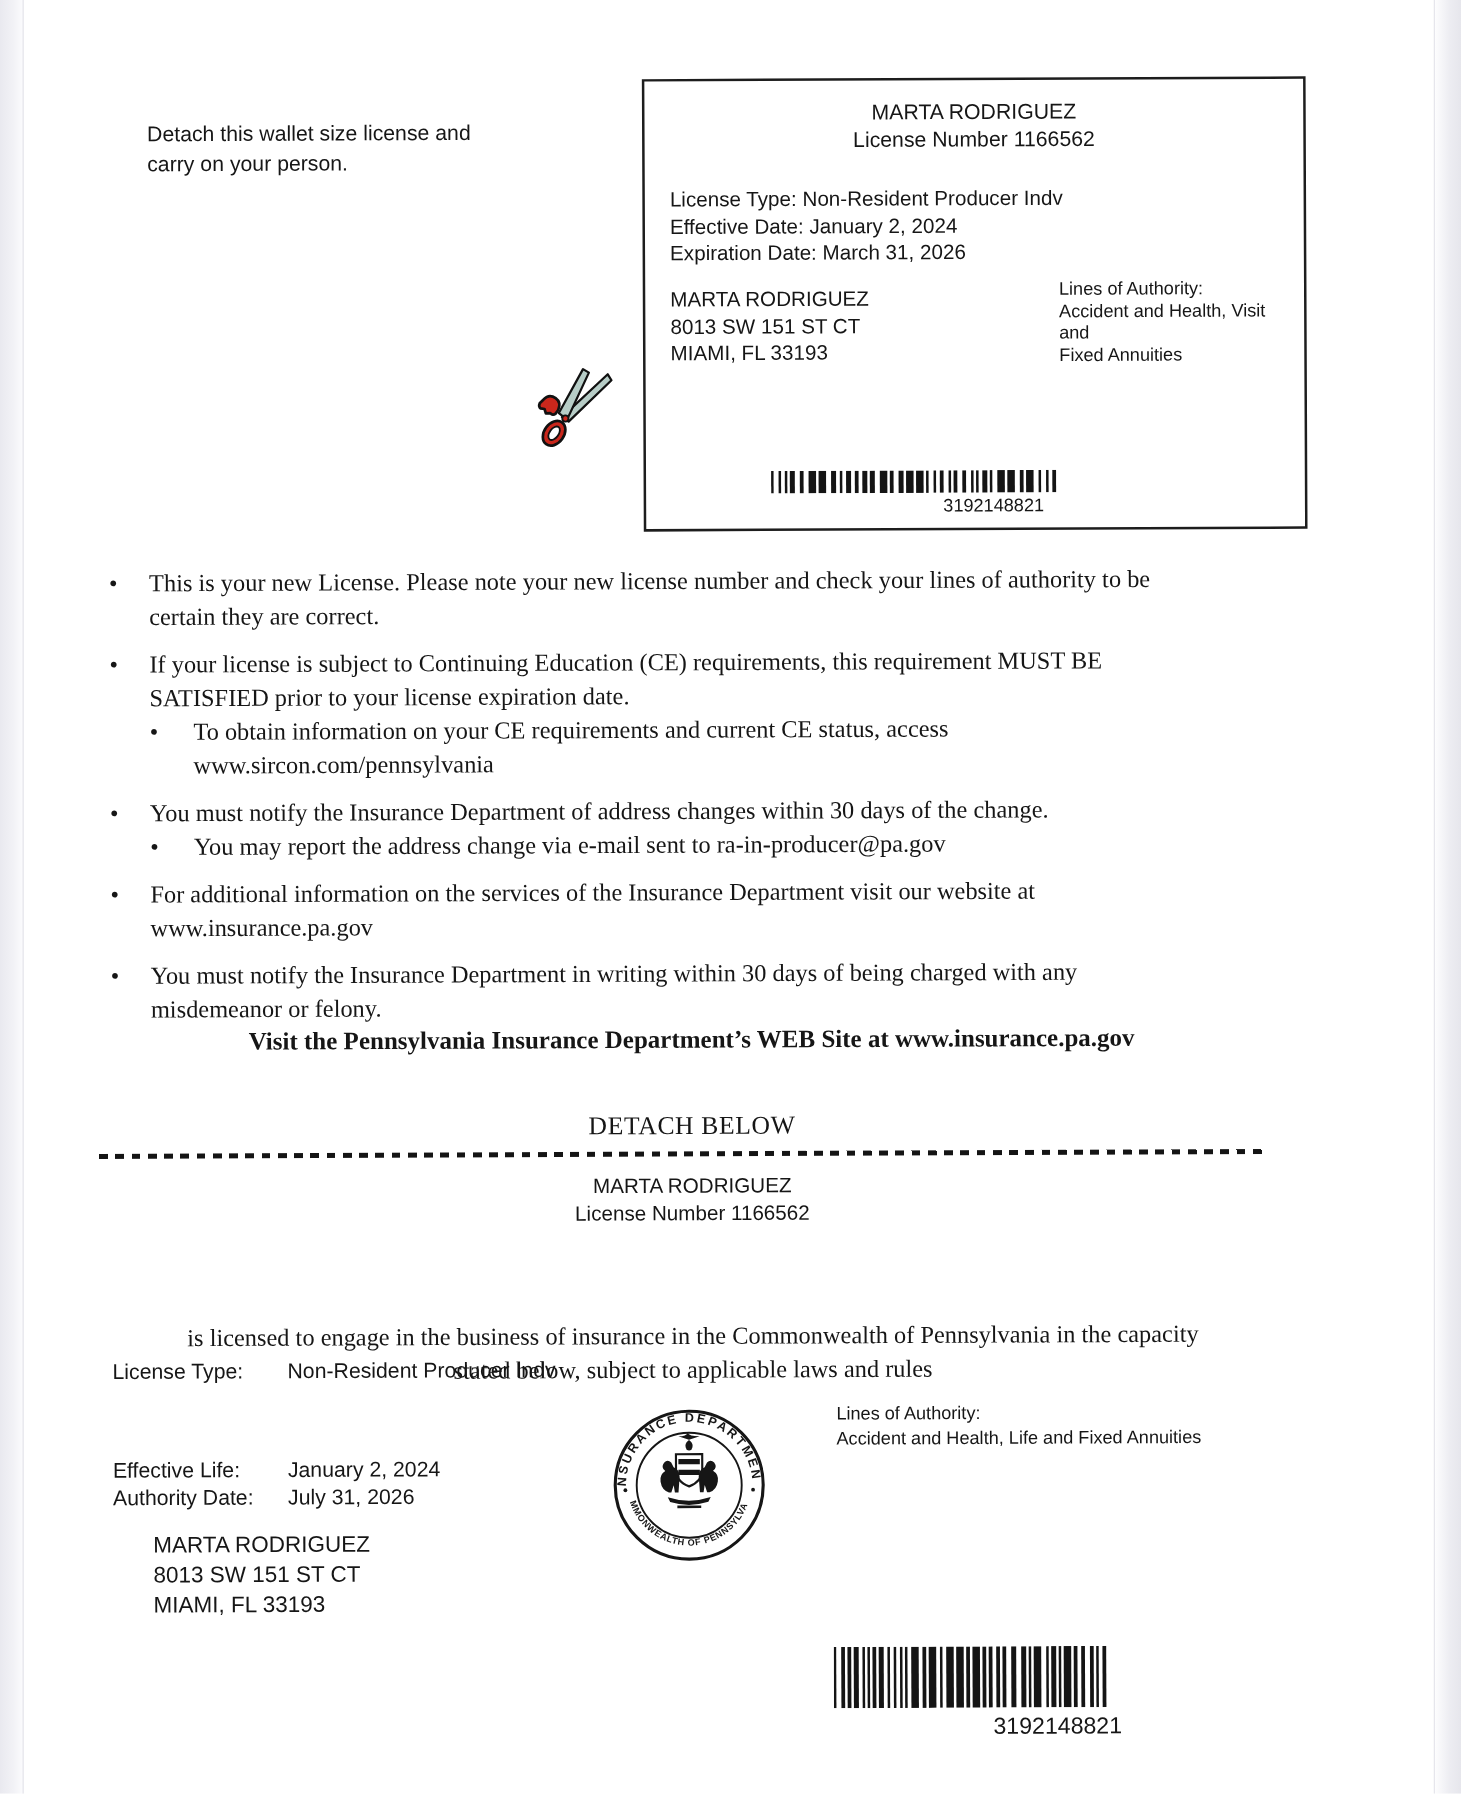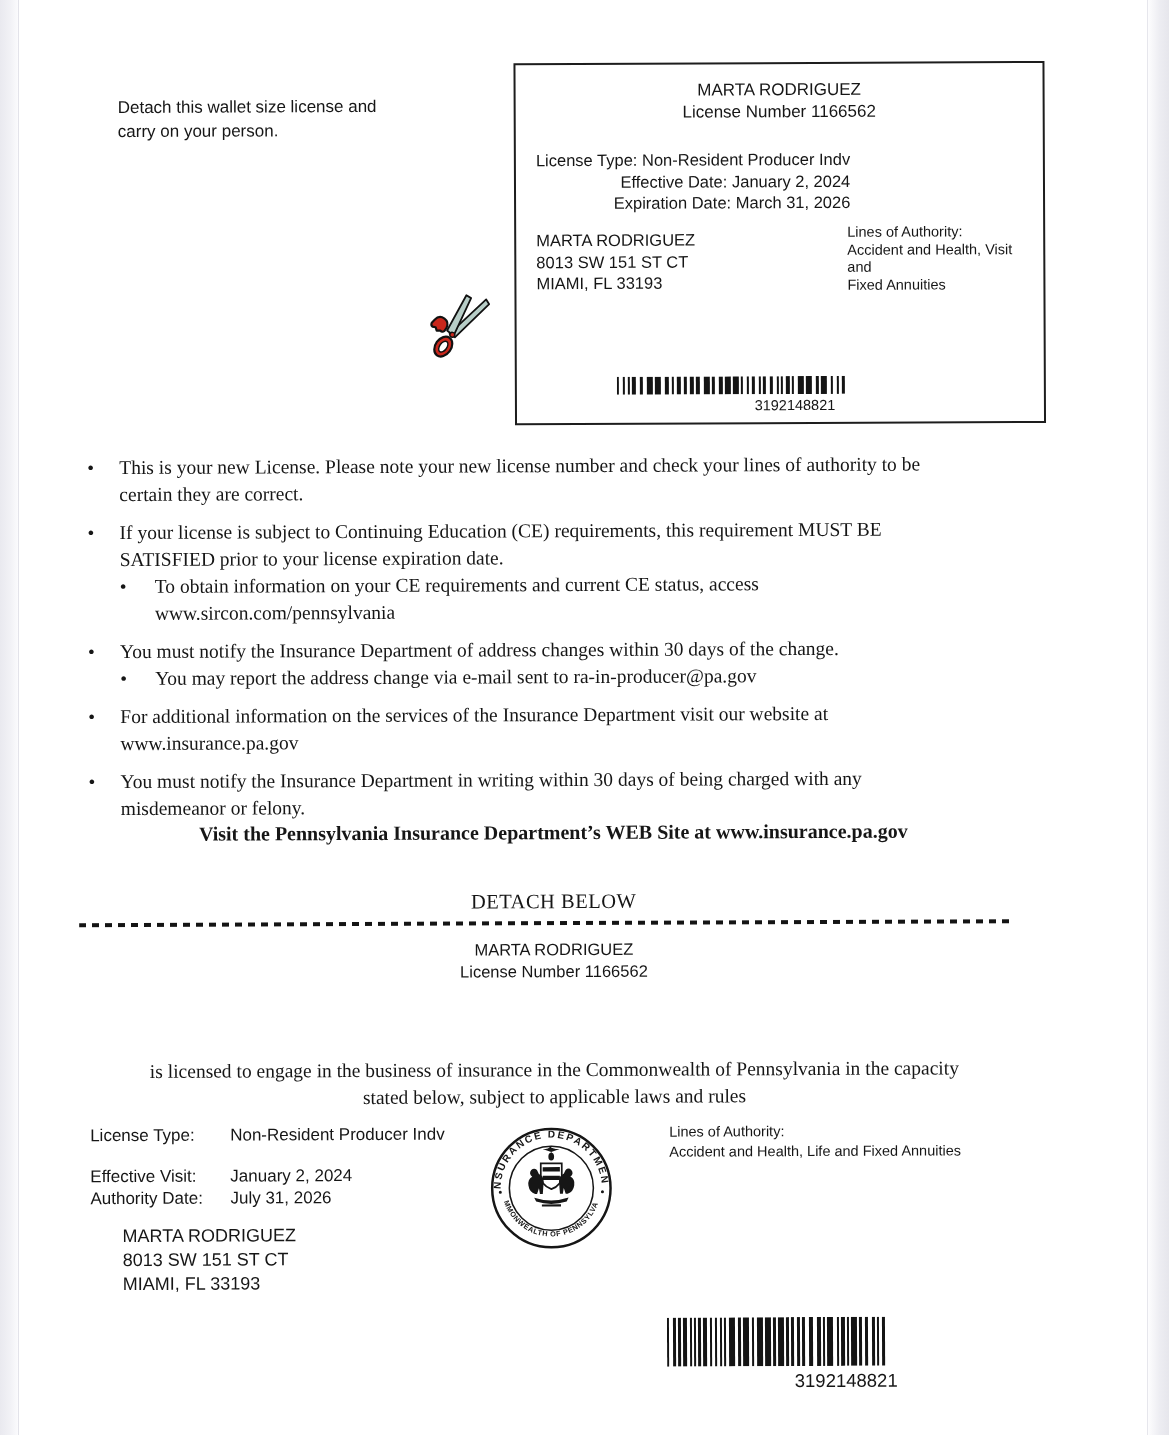--- a/index.html
+++ b/index.html
@@ -20,21 +20,21 @@
     font-size:17px; line-height:24px; }
 
   
   .scissors { position:absolute; left:420px; top:292px; width:72px; height:72px; }
 
   
   .card { position:absolute; left:516px; top:63px; width:527px; height:358px;
     border:2px solid #1d1d1d; background:#fff; }
   .card-title { position:absolute; top:15px; left:0; width:100%; text-align:center;
     font-size:17px; line-height:22px; }
-  .card-info  { position:absolute; left:20px; top:85px;  font-size:16.5px; line-height:21.5px;text-align:right; }
+  .card-info  { position:absolute; left:20px; top:85px;  font-size:16.5px; line-height:21.5px; }
   .card-addr  { position:absolute; left:20px; top:165px; font-size:16.5px; line-height:21.5px; }
   .card-loa   { position:absolute; left:331px; top:160px; width:185px; font-size:14.5px; line-height:17.5px; }
   .card-bars  { position:absolute; left:100px; top:312px; width:356px; height:18px; }
   .card-bcnum { position:absolute; left:100px; top:333px; width:356px; text-align:center; font-size:14.5px; }
 
   
   .barcode { display:flex; align-items:stretch; overflow:hidden; }
   .barcode i { display:block; flex:none; background:#141414; height:100%; }
 
   
@@ -52,21 +52,21 @@
   .detach-heading { top:890px; font-family:"Liberation Serif", serif; font-size:20.5px; letter-spacing:0.5px; }
   .cut-line { position:absolute; left:78px; top:921px; width:932px; height:4px;
     background:repeating-linear-gradient(90deg,#141414 0 7px,transparent 7px 13px); }
   .detach-name   { top:940px; font-size:16.5px; }
   .detach-licnum { top:962px; font-size:16.5px; }
   .licensed-stmt { top:1056px; font-family:"Liberation Serif", serif; font-size:19.5px; line-height:27px; }
 
   
   .lv-label { position:absolute; left:88px;  font-size:17px; }
   .lv-value { position:absolute; left:228px; font-size:17px; }
-  .row1 { top:1124px; } .row2 { top:1165px; } .row3 { top:1187px; }
+  .row1 { top:1086px; } .row2 { top:1165px; } .row3 { top:1187px; }
   .bottom-addr { position:absolute; left:120px; top:1222px; font-size:18px; line-height:24px; }
   .seal { position:absolute; left:486px; top:1125px; width:126px; height:126px; }
   .loa2-label { position:absolute; left:667px; top:1124px; font-size:14.5px; }
   .loa2-value { position:absolute; left:667px; top:1144px; font-size:14.5px; }
   .bottom-bars  { position:absolute; left:664px; top:1318px; width:358px; height:49px; }
   .bottom-bcnum { position:absolute; left:664px; top:1371px; width:358px; text-align:center; font-size:18.5px; }
 </style>
 </head>
 <body>
 
@@ -201,21 +201,21 @@
   <div class="center-line detach-heading">DETACH BELOW</div>
   <div class="cut-line"></div>
   <div class="center-line detach-name">MARTA RODRIGUEZ</div>
   <div class="center-line detach-licnum">License Number 1166562</div>
 
   <div class="center-line licensed-stmt pre">is licensed to engage in the business of insurance in the Commonwealth of Pennsylvania in the capacity
 stated below, subject to applicable laws and rules</div>
 
   <span class="lv-label row1">License Type:</span>
   <span class="lv-value row1">Non-Resident Producer Indv</span>
-  <span class="lv-label row2">Effective Visit:</span>
+  <span class="lv-label row2">Effective Life:</span>
   <span class="lv-value row2">January 2, 2024</span>
   <span class="lv-label row3">Authority Date:</span>
   <span class="lv-value row3">July 31, 2026</span>
 
   <div class="bottom-addr">
     <div>MARTA RODRIGUEZ</div>
     <div>8013 SW 151 ST CT</div>
     <div>MIAMI, FL  33193</div>
   </div>
 

